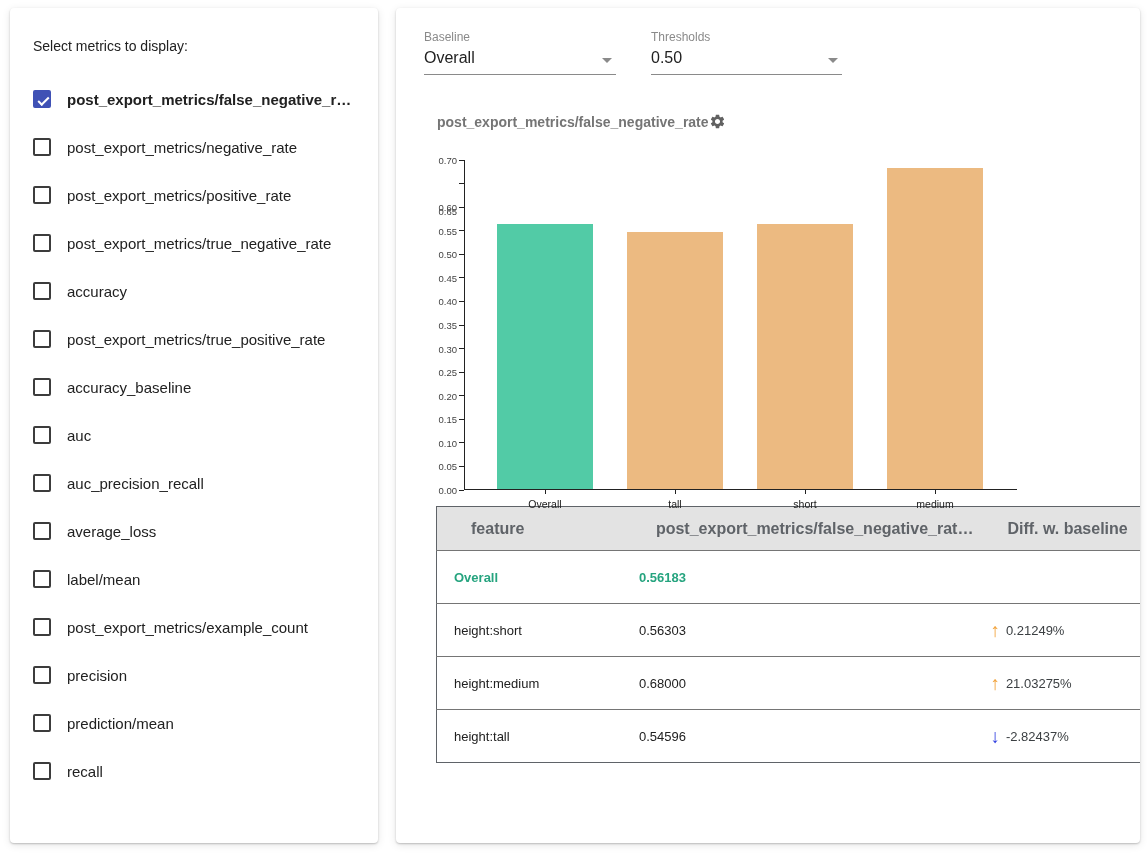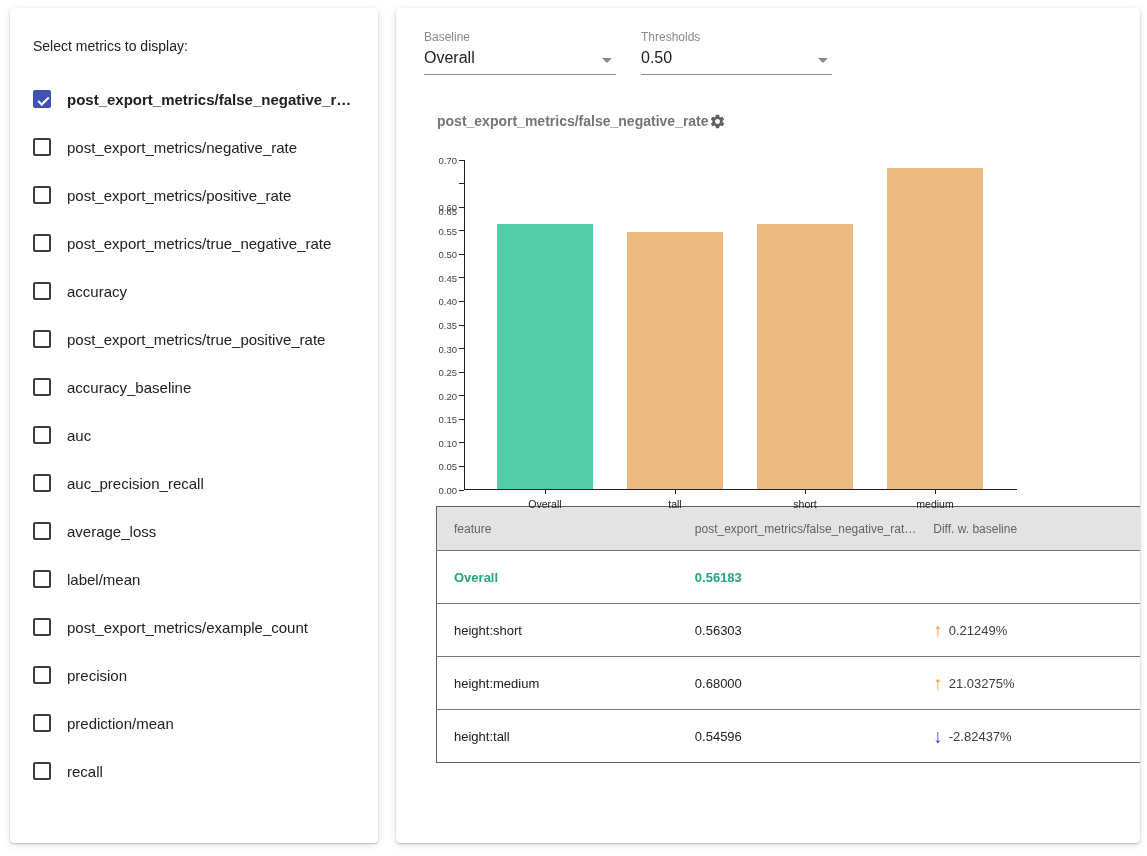--- a/index.html
+++ b/index.html
@@ -17,51 +17,51 @@
   .cbx { width:18px; height:18px; border:2px solid #3c3c3c; border-radius:2px;
          flex:0 0 18px; position:relative; background:#fff; }
   .cbx.checked { border-color:var(--cbx-color,#3f51b5); background:var(--cbx-color,#3f51b5); }
   .cbx.checked::after { content:""; position:absolute; left:3px; top:5px; width:9px; height:4px;
          border-left:2px solid #fff; border-bottom:2px solid #fff; transform:rotate(-45deg); }
   .metric-label { font-size:15px; color:#212121; margin-left:16px; white-space:nowrap;
                   overflow:hidden; text-overflow:ellipsis; }
   .metric-item.selected .metric-label { font-weight:bold; }
 
   
-  .controls-row { display:flex; gap:25px; }
+  .controls-row { display:flex; gap:35px; }
   .dd { position:relative; }
   .dd-label { font-size:12px; color:#8a8a8a; margin-bottom:3px; }
   .dd-value { font-size:16px; color:#212121; padding:2px 0 7px 0; border-bottom:1px solid #8a8a8a;
               cursor:pointer; }
   .dd-1 { width:192px; } .dd-2 { width:191px; }
   .dd-arrow { position:absolute; right:4px; bottom:12px; width:0; height:0;
               border-left:5px solid transparent; border-right:5px solid transparent;
               border-top:5px solid #8a8a8a; }
 
   
   .chart-section { margin-top:38px; margin-left:13px; }
-  .chart-title-row { display:flex; align-items:flex-start; }
+  .chart-title-row { display:flex; align-items:center; }
   .chart-title { font-size:14px; font-weight:bold; color:#757575; }
   .gear-btn { cursor:pointer; display:flex; align-items:center; }
   .chart-wrap { display:flex; margin-top:30px; }
   .y-col { position:relative; width:27px; height:330px; flex:0 0 27px; }
   .y-tick-label { position:absolute; right:7px; font-size:9.5px; color:#424242; transform:translateY(-50%); }
   .y-tick-mark { position:absolute; right:0; width:5px; height:1px; background:#222; }
   .plot { position:relative; width:553px; height:330px;
           border-left:1px solid #222; border-bottom:1px solid #222; }
   .bar { position:absolute; bottom:0; width:96px; cursor:pointer; }
   .x-tick { position:absolute; top:330px; width:1px; height:4px; background:#222; }
   .x-label { position:absolute; top:338px; font-size:10.5px; color:#212121;
              transform:translateX(-50%); white-space:nowrap; }
 
   
   .metric-table { margin:16px 0 0 12px; width:721px; border-collapse:collapse;
                   border:1px solid #5f6368; }
-  .metric-table th { background:#e3e3e3; color:#5f6368; font-size:12px; font-weight:normal;
-                     text-align:left; height:44px; padding-left:17px; }
+  .metric-table th { background:#e3e3e3; color:#5f6368; font-size:16px; font-weight:bold;
+                     text-align:left; height:44px; padding-left:34px; }
   .metric-table td { background:#fff; font-size:13px; color:#212121; height:53px;
                      padding-left:17px; border-top:1px solid #757575; }
   .metric-table col.c1 { width:247px; } .metric-table col.c2 { width:228px; }
   .metric-table col.c3 { width:246px; }
   tr.baseline-row td { color:var(--baseline-text,#26a47f); font-weight:bold; }
   .diff-cell { display:flex; align-items:center; gap:6px; }
   .diff-arrow { font-size:19px; font-weight:bold; line-height:1; }
   .diff-arrow.up   { color:var(--up-color,#f2a33c); }
   .diff-arrow.down { color:var(--down-color,#2f3ee0); }
   .diff-text { font-size:13px; color:#3c4043; }

